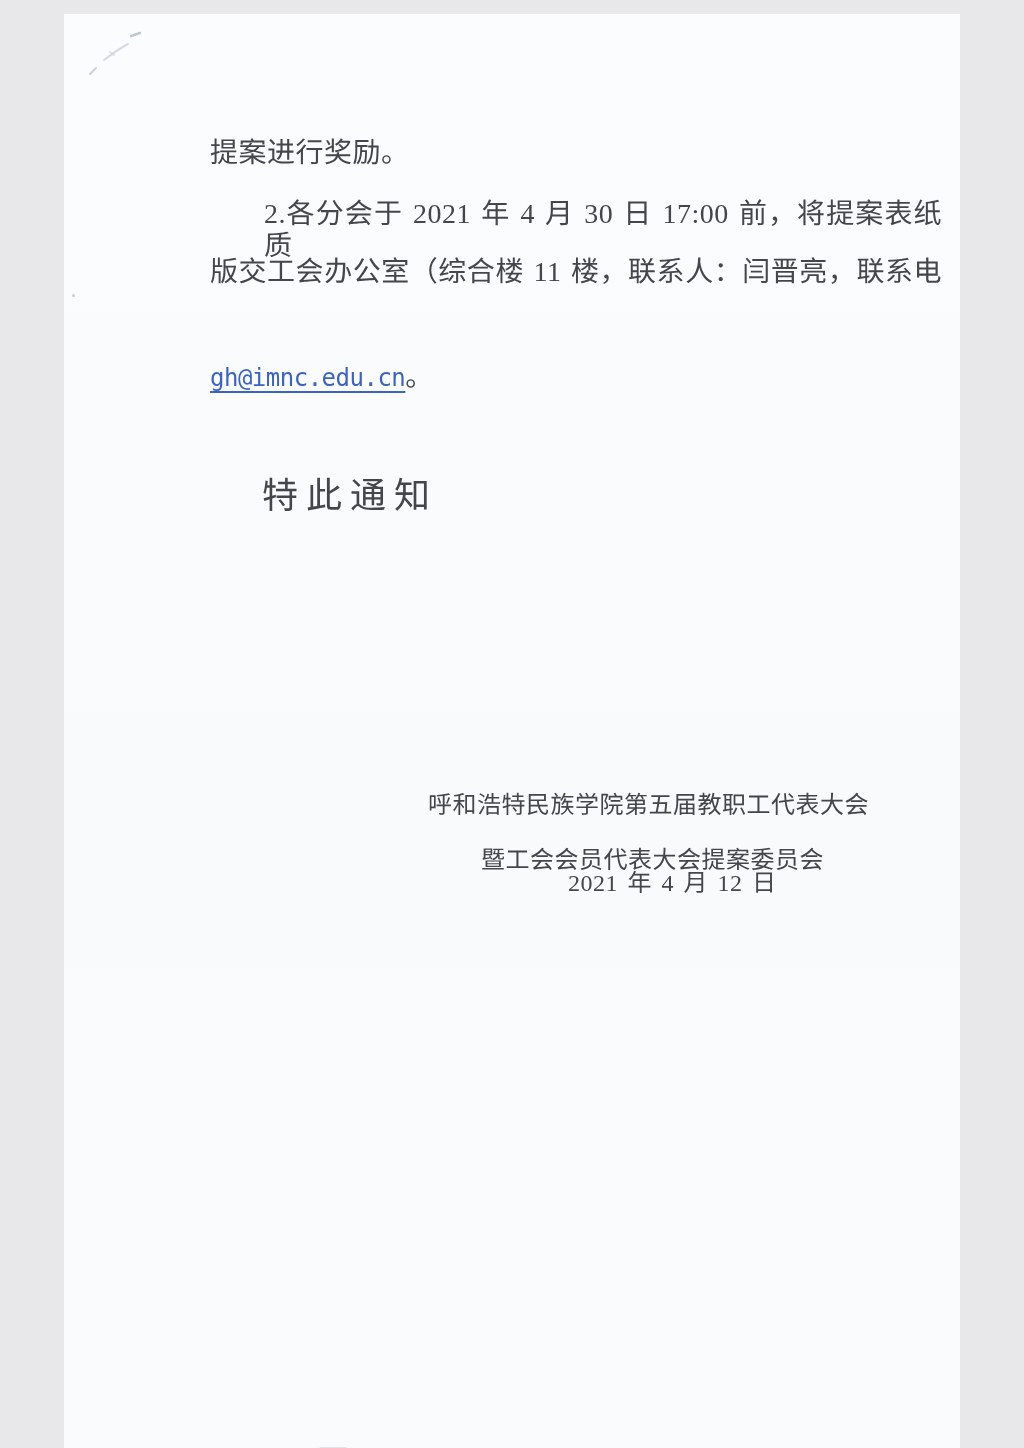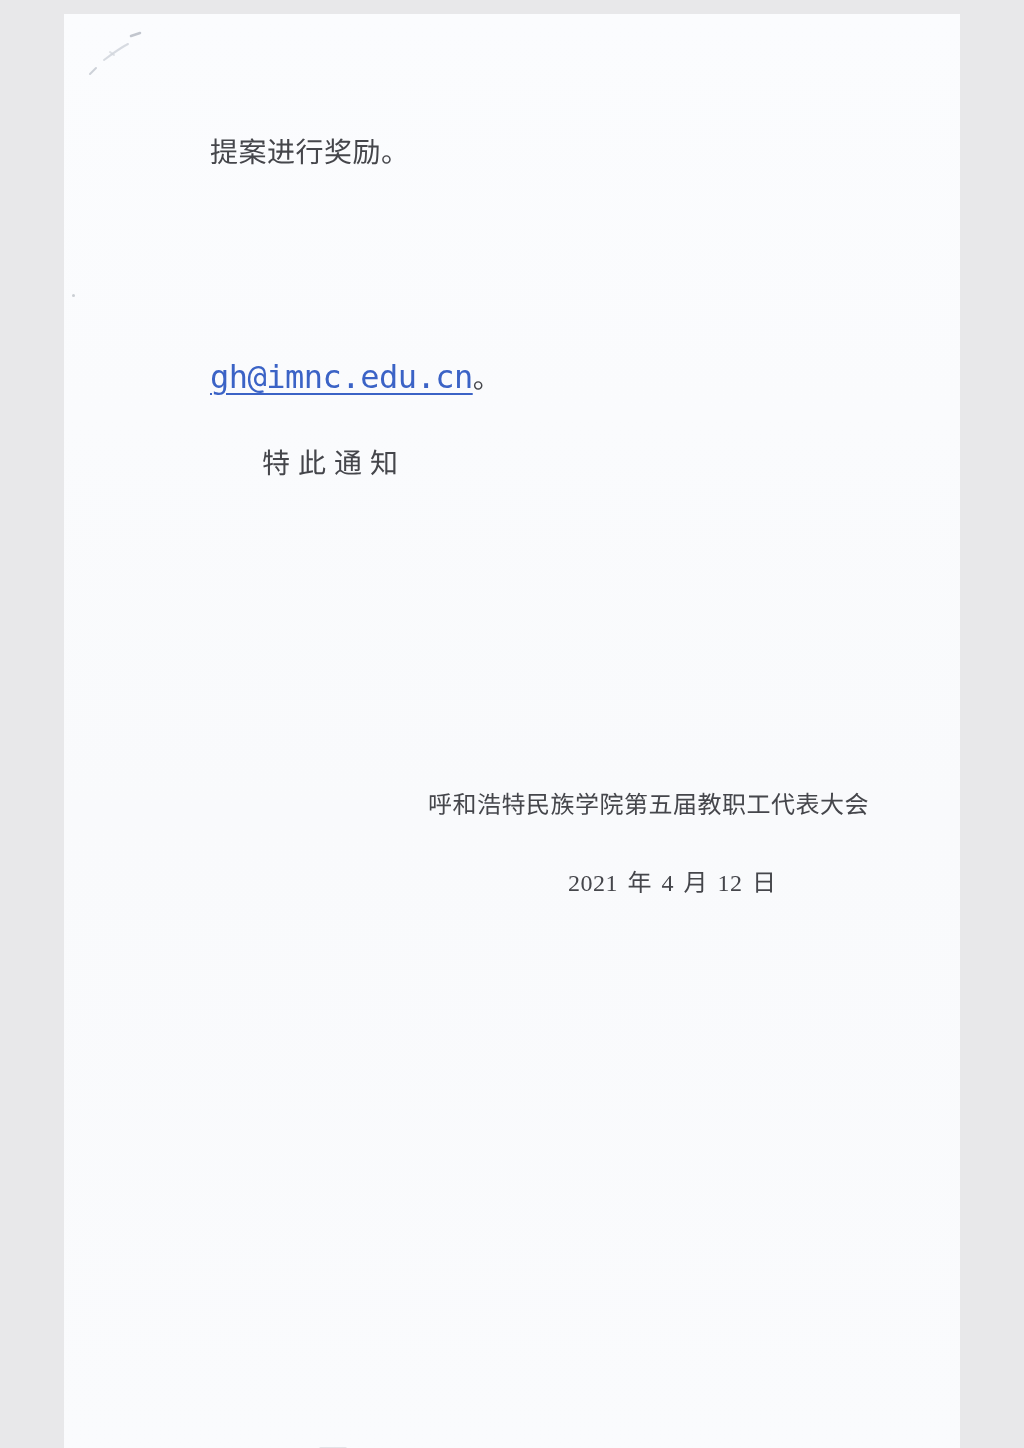--- a/index.html
+++ b/index.html
@@ -38,38 +38,38 @@
   }
   .email-line {
     position: absolute;
     left: 146px;
     top: 347px;
     font-size: 28px;
     line-height: 32px;
   }
   .email-link {
     font-family: "DejaVu Sans Mono", "Liberation Mono", monospace;
-    font-size: 32px;
+    font-size: 24px;
     letter-spacing: -0.5px;
     color: #3b63c6;
     text-decoration: underline;
     text-decoration-color: #3b63c6;
     text-decoration-thickness: 2px;
     text-underline-offset: 5px;
     cursor: pointer;
   }
   .email-period {
     color: #45464b;
     font-size: 28px;
   }
   .closing-line {
     position: absolute;
     left: 198px;
-    top: 427px;
-    font-size: 28px;
+    top: 452px;
+    font-size: 36px;
     letter-spacing: 8px;
     text-align: center;
   }
   .sig-line {
     position: absolute;
     font-size: 24px;
     letter-spacing: 0.5px;
     white-space: nowrap;
   }
   .sig-1 { left: 364px; top: 771px; }
@@ -107,27 +107,30 @@
     <path d="M55 18 L64 15" stroke="#c2c6ce" stroke-width="2.5" fill="none" stroke-linecap="round"></path>
     <path d="M28 42 C36 36 44 30 52 26" stroke="#ced2d9" stroke-width="2" fill="none" stroke-linecap="round" opacity="0.8"></path>
     <path d="M14 56 L20 50" stroke="#c8ccd4" stroke-width="2" fill="none" stroke-linecap="round" opacity="0.9"></path>
     <path d="M34 34 L38 37" stroke="#d2d5dc" stroke-width="2" fill="none" stroke-linecap="round" opacity="0.7"></path>
   </svg>
   <div class="speck" style="left:8px; top:280px;"></div>
   <div class="smudge"></div>
 
   <div class="body-line" style="top:123px;">提案进行奖励。</div>
 
+  <div class="body-line just indent2" style="top:184px;">2.各分会于 2021 年 4 月 30 日 17:00 前，将提案表纸质</div>
 
+  <div class="body-line just" style="top:242px;">版交工会办公室（综合楼 11 楼，联系人：闫晋亮，联系电</div>
 
 
   <div class="email-line">
     <span class="email-link">gh@imnc.edu.cn</span><span class="email-period">。</span>
   </div>
 
   <div class="closing-line">特此通知</div>
 
   <div class="sig-line sig-1">呼和浩特民族学院第五届教职工代表大会</div>
 
+  <div class="sig-line sig-2">暨工会会员代表大会提案委员会</div>
 
   <div class="sig-line sig-3">2021 年 4 月 12 日</div>
 
 </div>
 
 </body></html>

